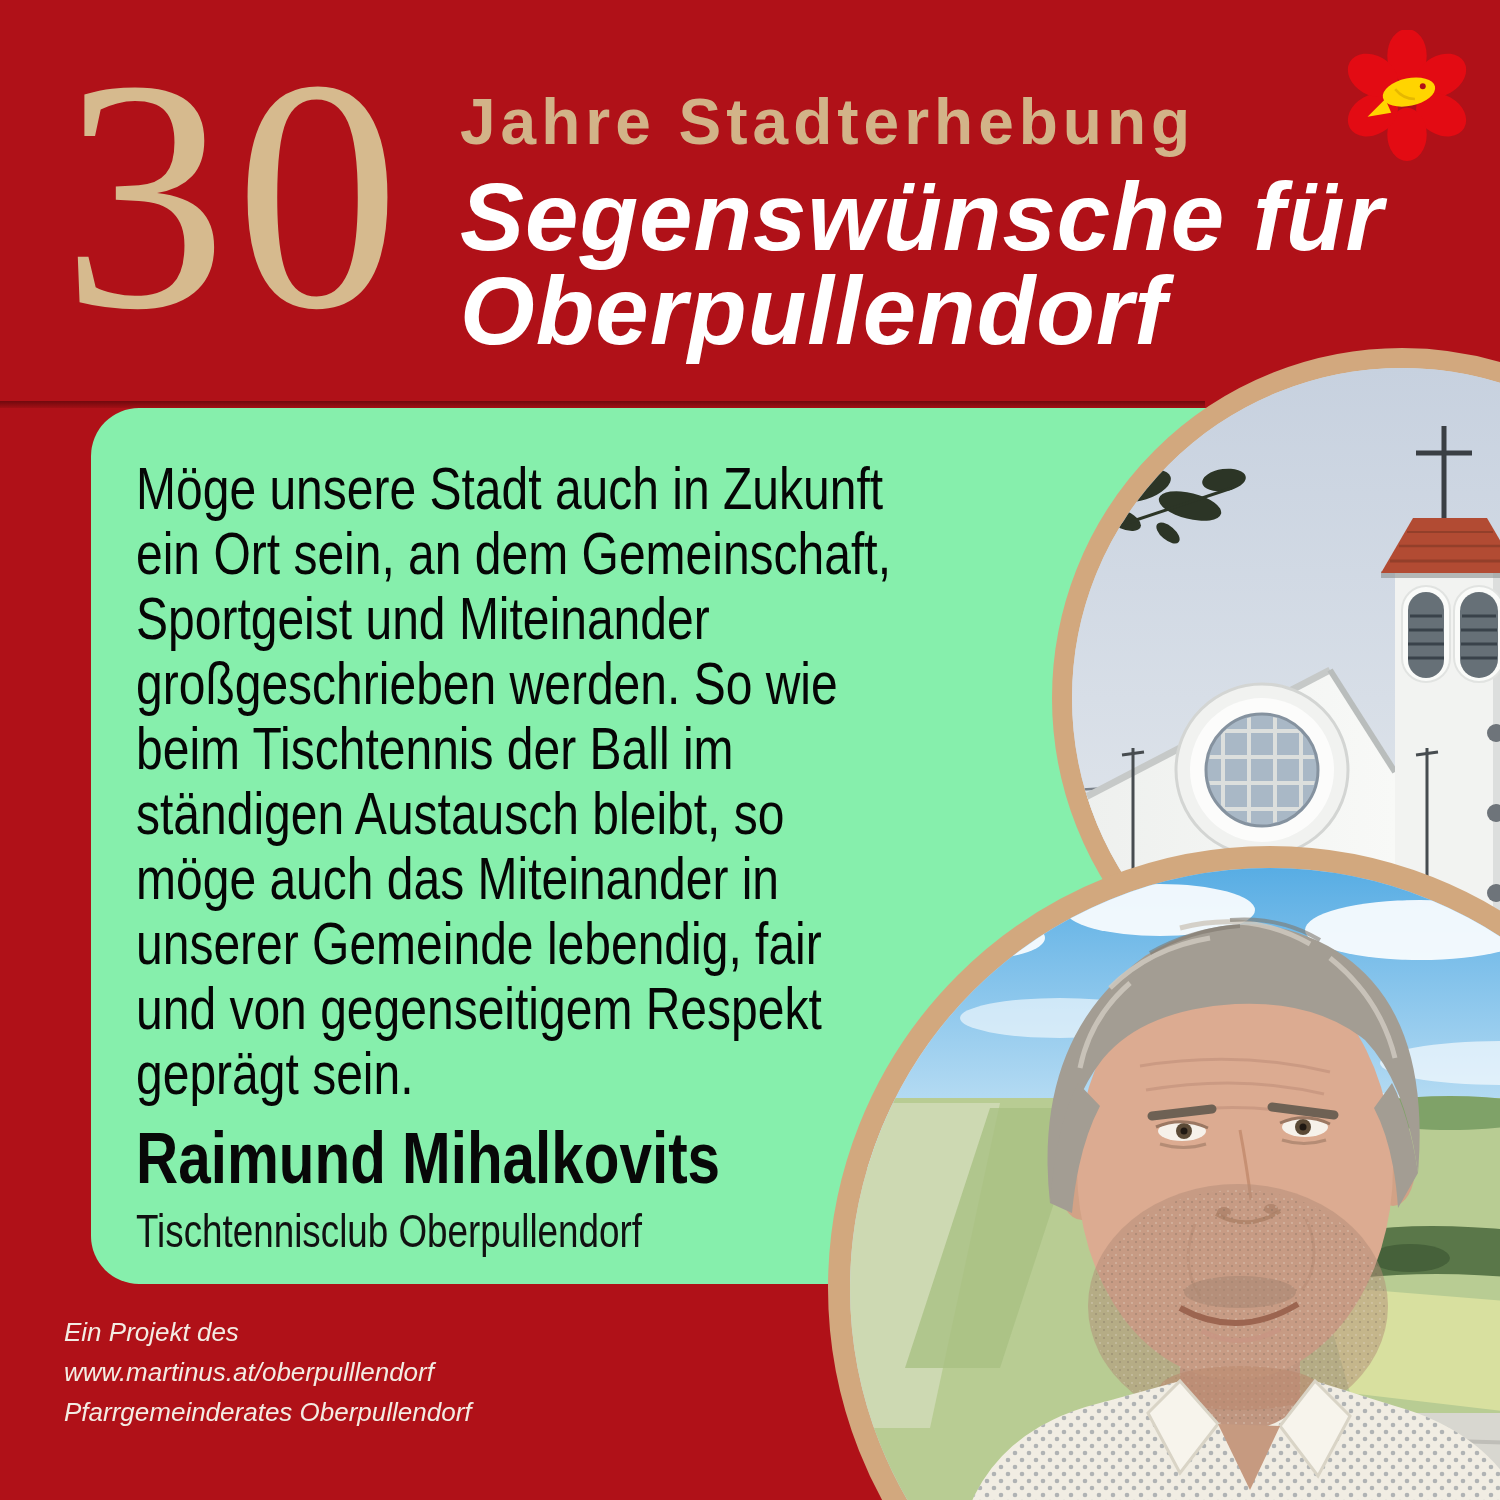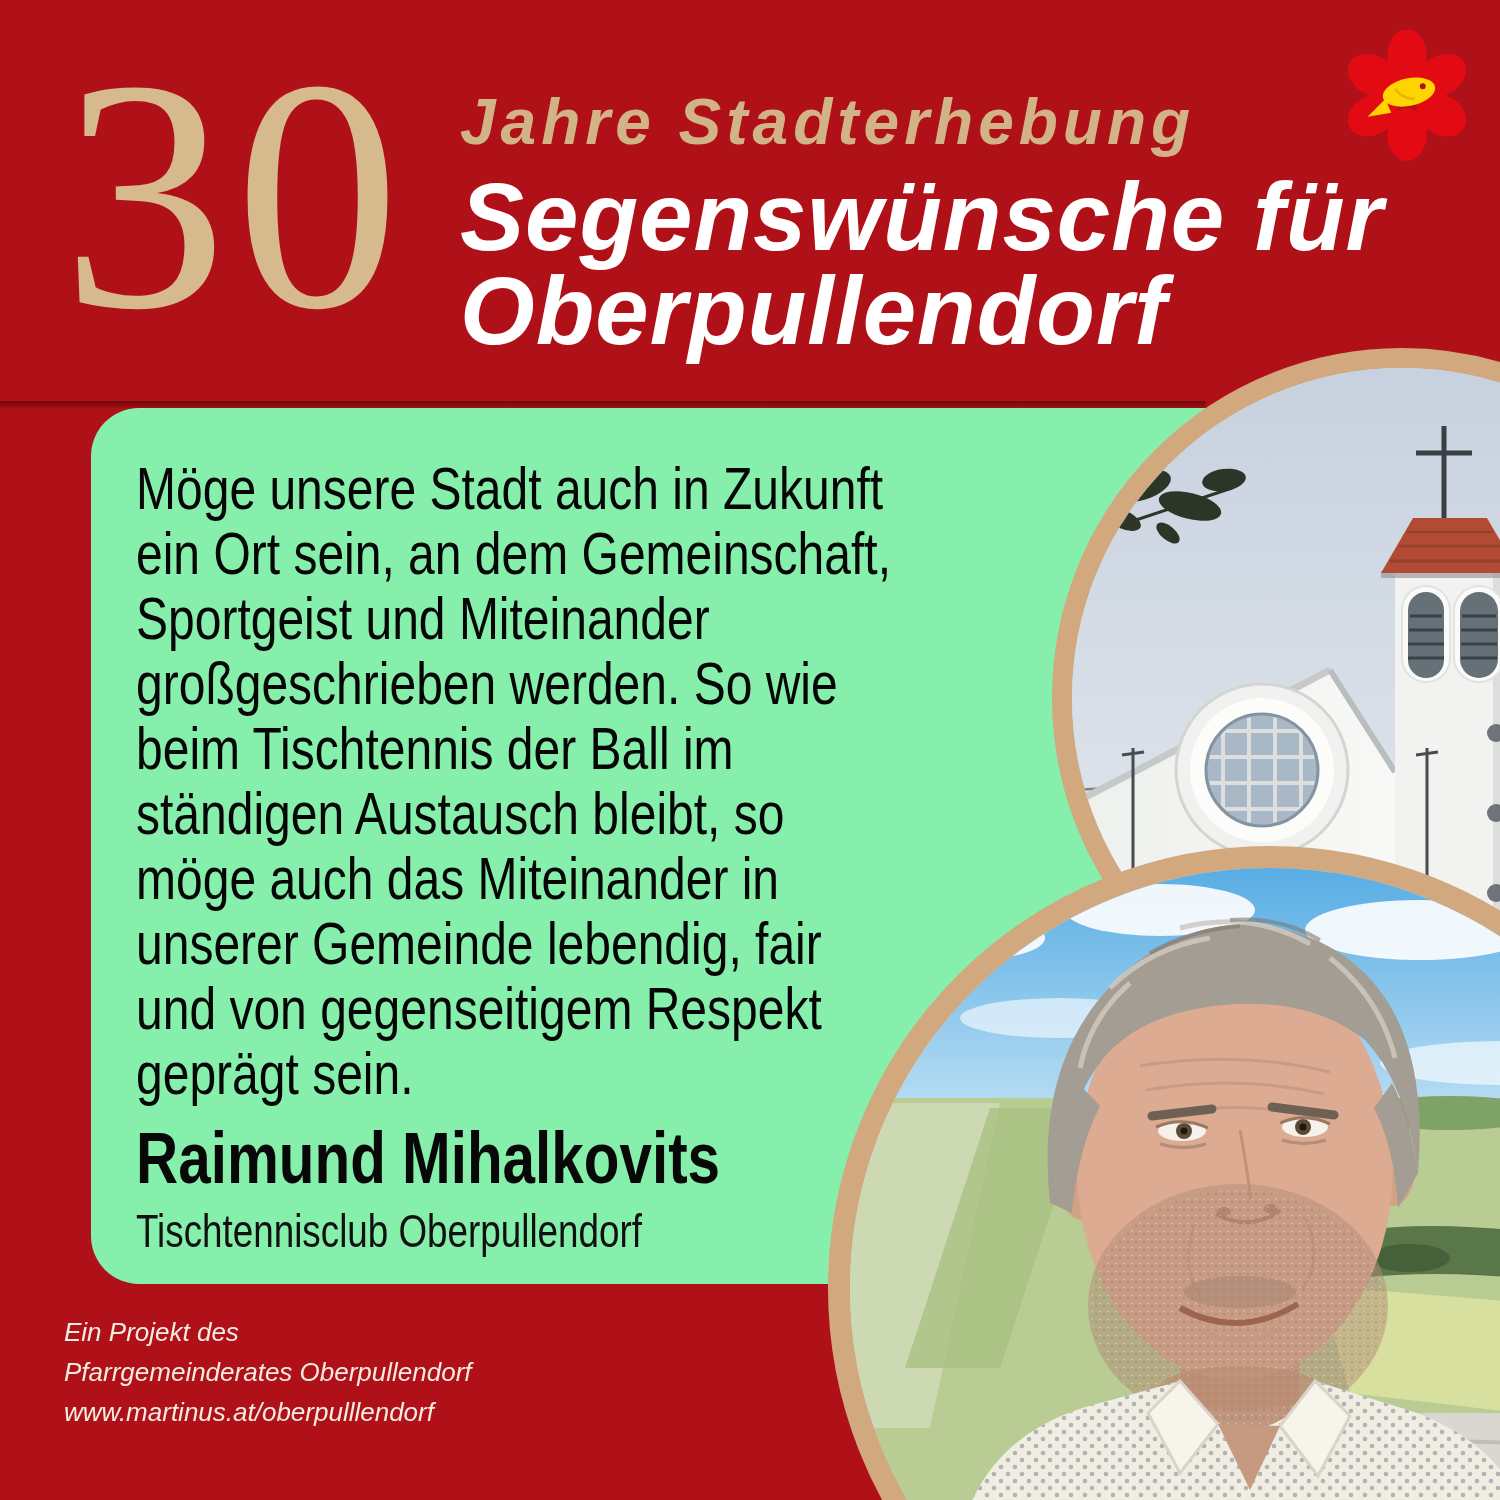--- a/index.html
+++ b/index.html
@@ -2,21 +2,21 @@
 <html lang="de"><head>
 <meta charset="utf-8">
 <style>
   html,body{margin:0;padding:0;background:#2b2b2b;}
   #canvas{position:relative;width:1500px;height:1500px;background:#b01118;overflow:hidden;
           font-family:"Liberation Sans",sans-serif;}
   
   .h-number{position:absolute;left:62px;top:30px;font-family:"Liberation Serif",serif;
             font-size:330px;line-height:1;letter-spacing:8px;color:#d6ba8e;font-weight:400;}
   .h-text{position:absolute;left:460px;top:84px;}
-  .kicker{font-size:64px;line-height:76px;font-weight:bold;font-style:italic;
+  .kicker{font-size:64px;line-height:76px;font-weight:bold;
           letter-spacing:5px;color:#d2b388;}
   .title{font-size:96px;line-height:94px;font-weight:bold;font-style:italic;color:#ffffff;
          letter-spacing:1px;}
   .title.first{margin-top:10px;text-align:center;}
   
   .flower{position:absolute;left:1338px;top:30px;width:138px;height:138px;}
   
   .band-shadow{position:absolute;left:0;top:401px;width:1205px;height:7px;
                background:linear-gradient(180deg,rgba(70,4,6,.6),rgba(120,10,12,.25));}
   
@@ -298,17 +298,17 @@
     <g>
       <ellipse cx="72" cy="63" rx="27" ry="14" fill="#ffd400" transform="rotate(-12 72 63)"></ellipse>
       <polygon points="48,70 30,88 54,84" fill="#ffd400"></polygon>
       <circle cx="86" cy="57" r="3" fill="#b01118"></circle>
       <path d="M 58 60 Q 66 70 78 70" stroke="#e6b800" stroke-width="2.5" fill="none"></path>
     </g>
   </svg>
 
   <div class="footer">
     <div>Ein Projekt des</div>
+    <div>www.martinus.at/oberpulllendorf</div>
     <div>Pfarrgemeinderates Oberpullendorf</div>
-    <div>www.martinus.at/oberpulllendorf</div>
   </div>
 
 </div>
 
 </body></html>

